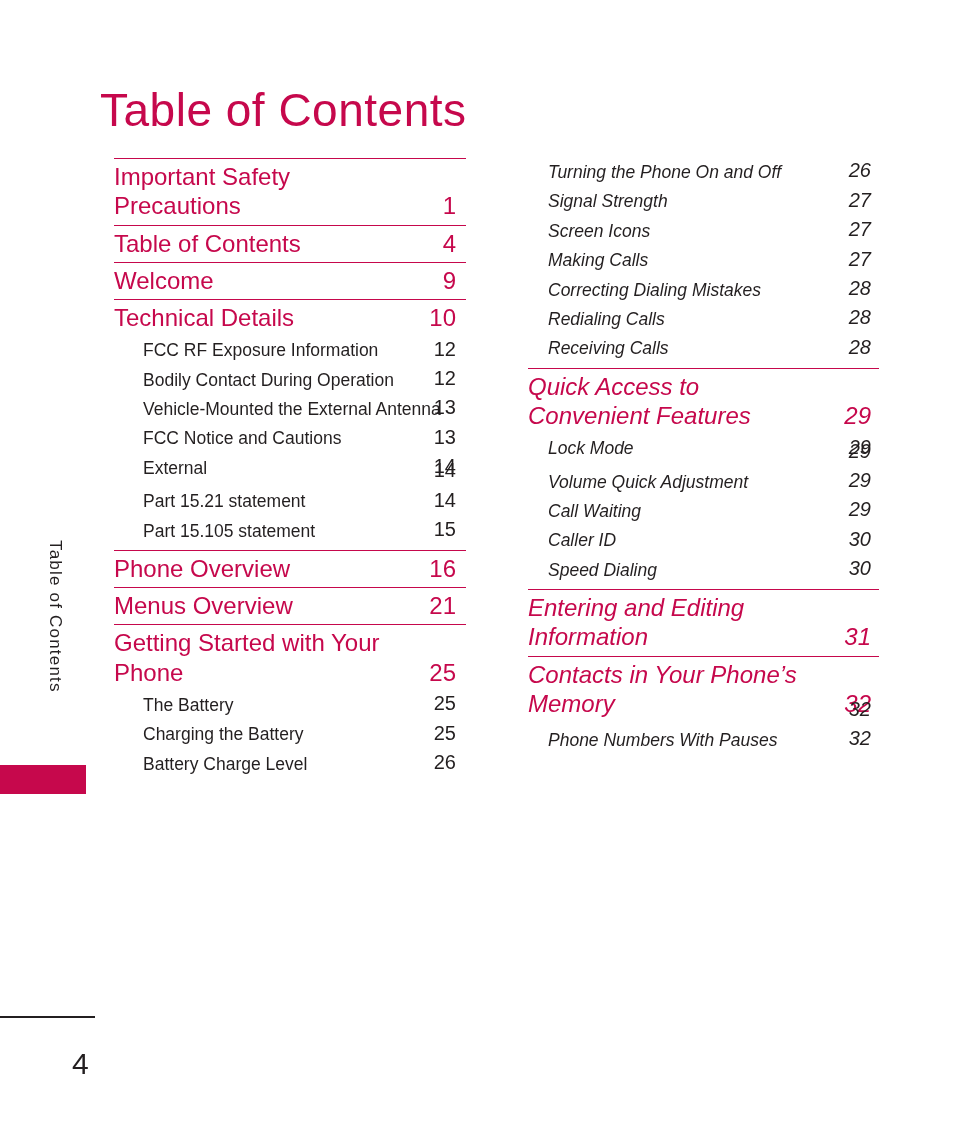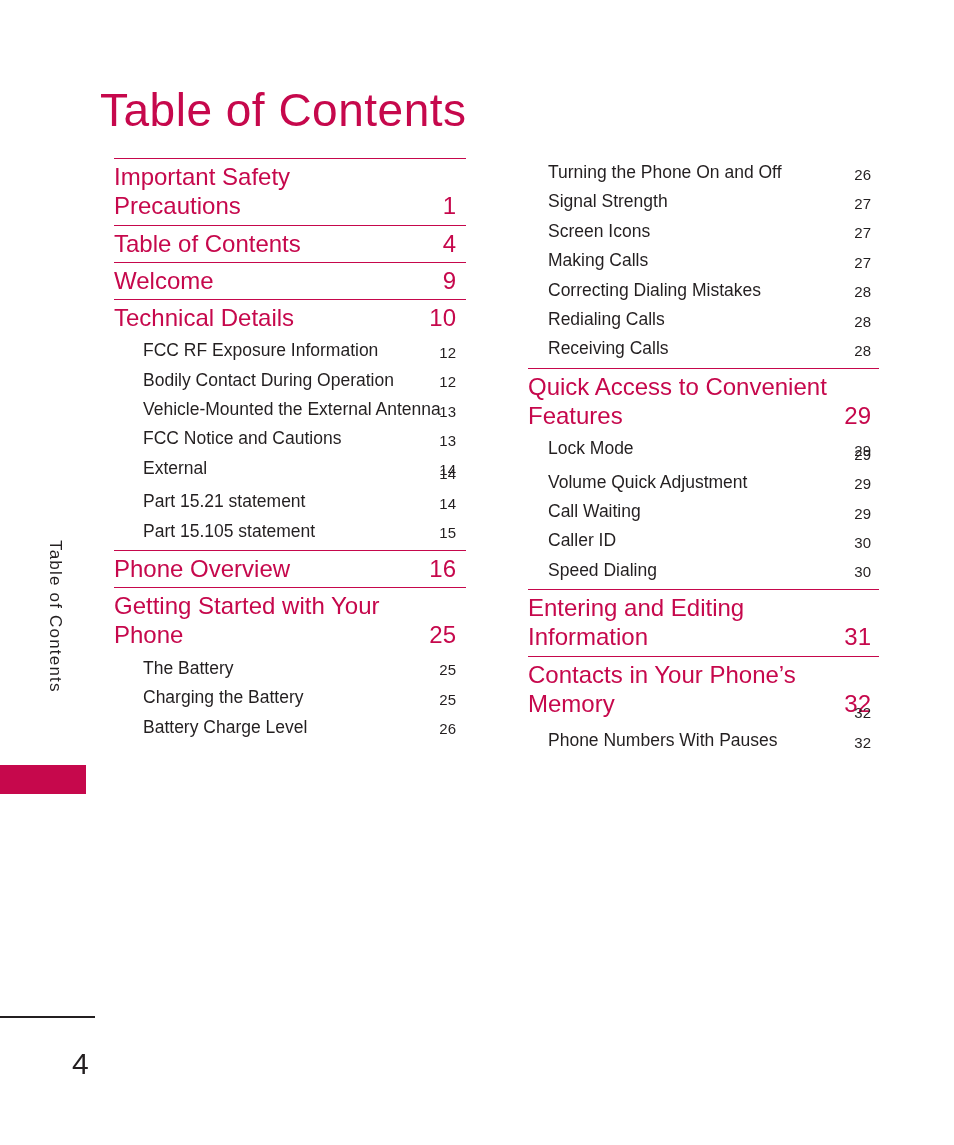--- a/index.html
+++ b/index.html
@@ -67,21 +67,21 @@
     color: #231f20;
     line-height: 1;
   }
 
   
   .column {
     position: absolute;
     top: 158px;
   }
   #column-left  { left: 114px; width: 352px; }
-  #column-right { left: 528px; width: 351px; }
+  #column-right { left: 528px; width: 351px; font-style: italic; }
 
   
   .toc-entry {
     position: relative;
     display: block;
   }
 
   
   .toc-entry.major {
     border-top: 1.6px solid #c6084c;
@@ -115,21 +115,21 @@
   .toc-entry.sub .entry-label {
     display: block;
     font-size: 17.5px;
     line-height: 1.45;
     color: #231f20;
   }
   .toc-entry.sub .entry-page {
     position: absolute;
     right: 10px;
     bottom: 2px;
-    font-size: 15px;
+    font-size: 20px;
     line-height: 1.45;
     color: #231f20;
     text-align: right;
   }
   #column-right .toc-entry.sub .entry-page { right: 8px; }
 
   
   .sub-group { padding-left: 29px; }
   #column-right .sub-group { padding-left: 20px; }
 
@@ -198,20 +198,24 @@
         <span class="entry-label">Part 15.105 statement</span>
         <span class="entry-page">15</span>
       </div>
     </div>
     <div class="gap-s"></div>
     <div class="toc-entry major">
       <span class="entry-label">Phone Overview</span>
       <span class="entry-page">16</span>
     </div>
     <div class="toc-entry major">
+      <span class="entry-label">Menus Overview</span>
+      <span class="entry-page">21</span>
+    </div>
+    <div class="toc-entry major">
       <span class="entry-label">Getting Started with Your Phone</span>
       <span class="entry-page">25</span>
     </div>
     <div class="sub-group">
       <div class="toc-entry sub">
         <span class="entry-label">The Battery</span>
         <span class="entry-page">25</span>
       </div>
       <div class="toc-entry sub">
         <span class="entry-label">Charging the Battery</span>

